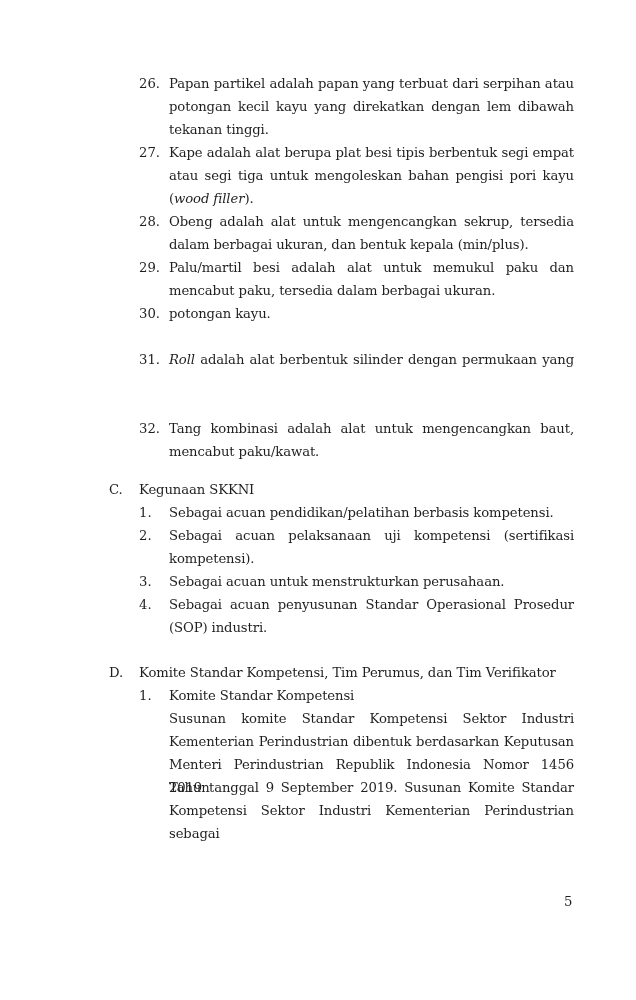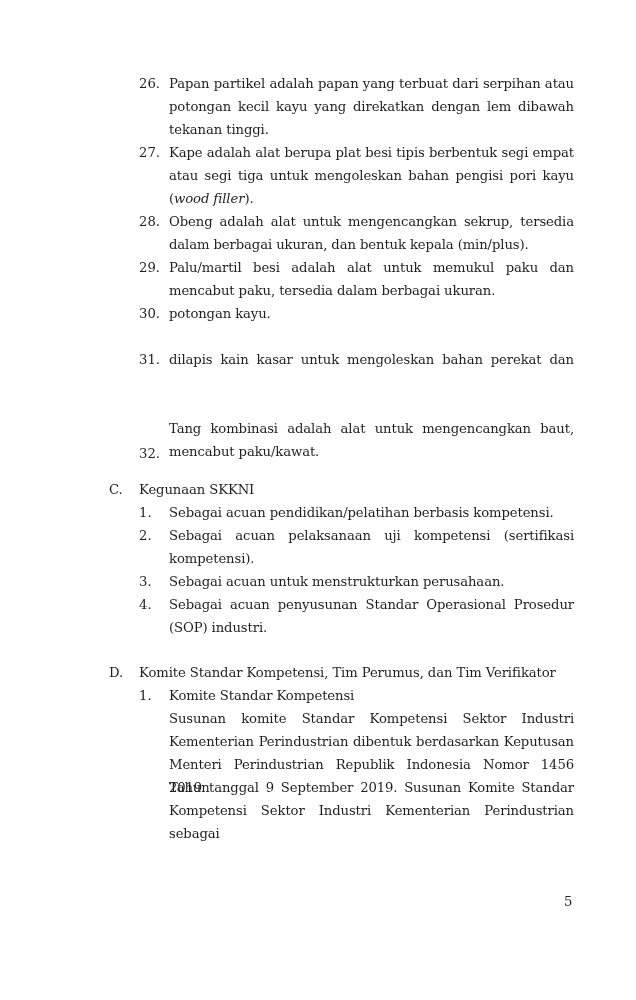--- a/index.html
+++ b/index.html
@@ -93,23 +93,23 @@
       <div class="txt" style="left: 153px; top: 256px;">
         <span class="ln j">Palu/martil besi adalah alat untuk memukul paku dan</span>
         <span class="ln l">mencabut paku, tersedia dalam berbagai ukuran.</span>
       </div>
       <span class="num" style="left: 123px; top: 302px;">30.</span>
       <div class="txt" style="left: 153px; top: 302px;">
         <span class="ln l">potongan kayu.</span>
       </div>
       <span class="num" style="left: 123px; top: 348px;">31.</span>
       <div class="txt" style="left: 153px; top: 348px;">
-        <span class="ln j">dilapis kain kasar untuk mengoleskan bahan perekat dan</span>
+        <span class="ln j"><em>Roll</em><span> adalah alat berbentuk silinder dengan permukaan yang</span></span>
       </div>
-      <span class="num" style="left: 123px; top: 417px; margin-top: 25px;">32.</span>
+      <span class="num" style="left: 123px; top: 417px;">32.</span>
       <div class="txt" style="left: 153px; top: 417px;">
         <span class="ln j">Tang kombinasi adalah alat untuk mengencangkan baut,</span>
         <span class="ln l">mencabut paku/kawat.</span>
       </div>
     </div>
 
   <div>
     <span class="num" style="left:93px; top:478px;">C.</span>
     <span class="line" style="left:123px; top:478px;">Kegunaan SKKNI</span>
     <div id="list-c">

